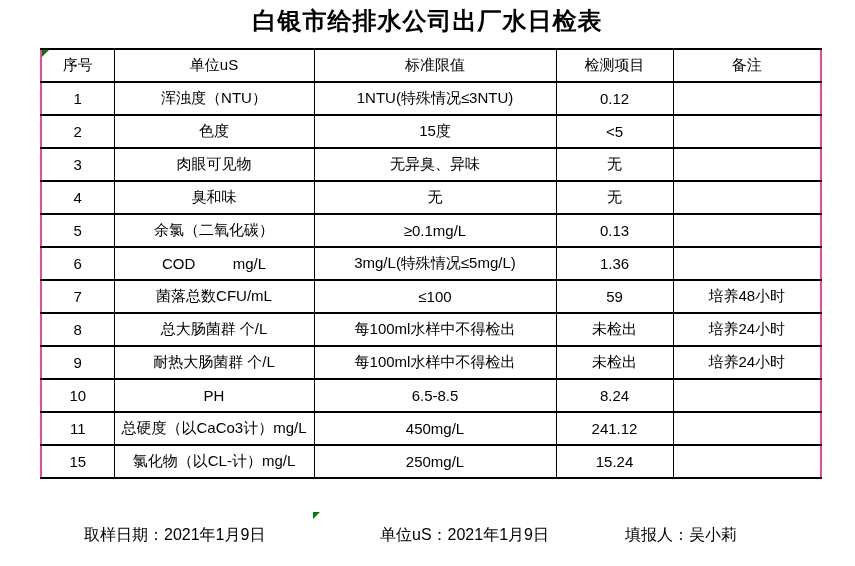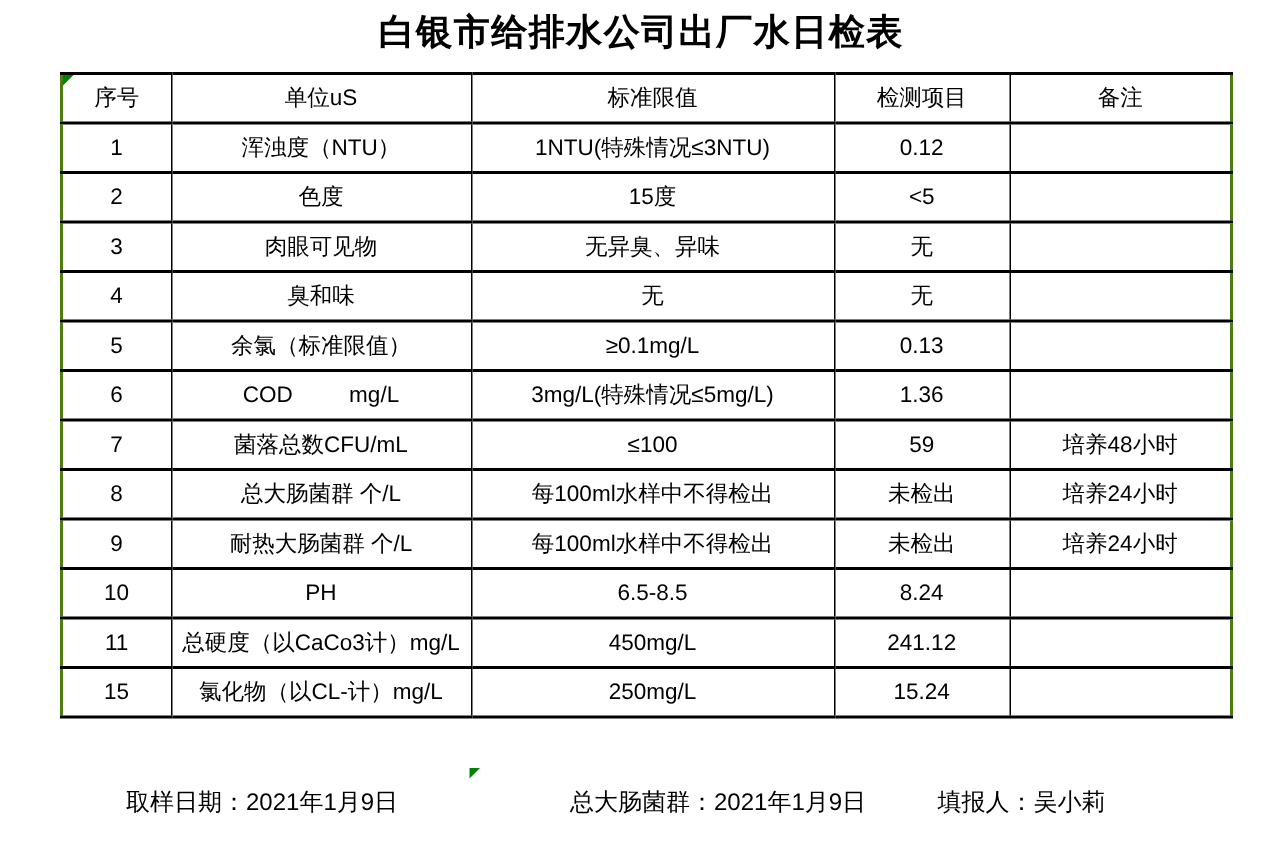--- a/index.html
+++ b/index.html
@@ -9,21 +9,21 @@
     overflow:hidden;
   }
   .title {
     position:absolute; top:5px; left:0; width:100%;
     margin:0; text-align:center;
     font-size:24px; font-weight:bold; letter-spacing:1px;
   }
   .table-wrap { position:absolute; left:40px; top:48px; }
   table {
     table-layout:fixed; border-collapse:collapse;
-    width:780px; border:2px solid #4d7c0f;
+    width:780px; border:2px solid #ec4899;
   }
   th, td {
     height:33px; padding:0 2px; box-sizing:border-box;
     text-align:center; vertical-align:middle;
     font-size:15px; font-weight:normal;
     white-space:pre; overflow:hidden;
     border:1px solid #000;
     border-top:2px solid #000; border-bottom:2px solid #000;
   }
   .col-no     { width:73px;  }
@@ -102,21 +102,21 @@
           </tr>
           <tr>
             <td>4</td>
             <td>臭和味</td>
             <td>无</td>
             <td>无</td>
             <td></td>
           </tr>
           <tr>
             <td>5</td>
-            <td>余氯（标准限值）</td>
+            <td>余氯（二氧化碳）</td>
             <td>≥0.1mg/L</td>
             <td>0.13</td>
             <td></td>
           </tr>
           <tr>
             <td>6</td>
             <td>COD         mg/L</td>
             <td>3mg/L(特殊情况≤5mg/L)</td>
             <td>1.36</td>
             <td></td>
@@ -165,17 +165,17 @@
           </tr>
         </tbody>
     </table>
   </div>
 
   <div class="flag flag-top-left"></div>
   <div class="flag flag-bottom"></div>
 
   <div class="footer">
     <span class="footer-sampling">取样日期：2021年1月9日</span>
-    <span class="footer-testing">总大肠菌群：2021年1月9日</span>
+    <span class="footer-testing">单位uS：2021年1月9日</span>
     <span class="footer-reporter">填报人：吴小莉</span>
   </div>
 
 </div>
 
 </body></html>

